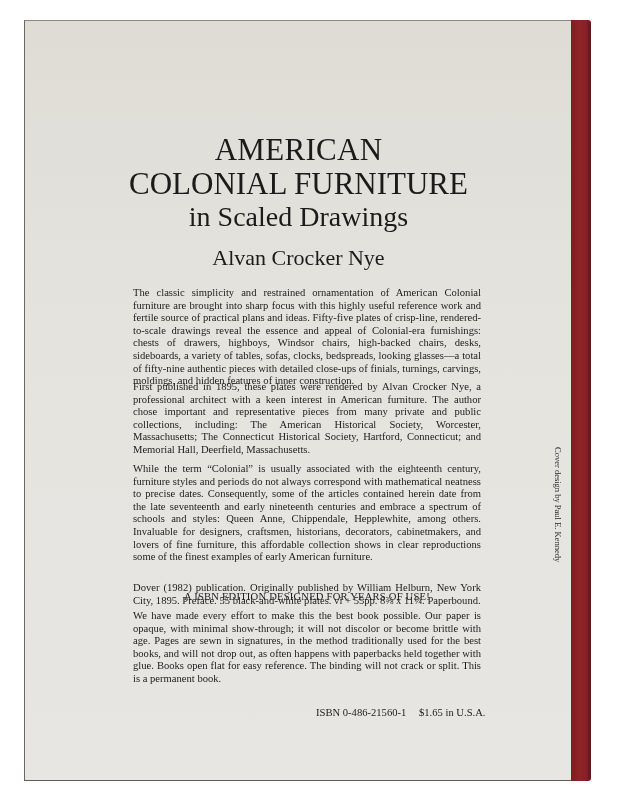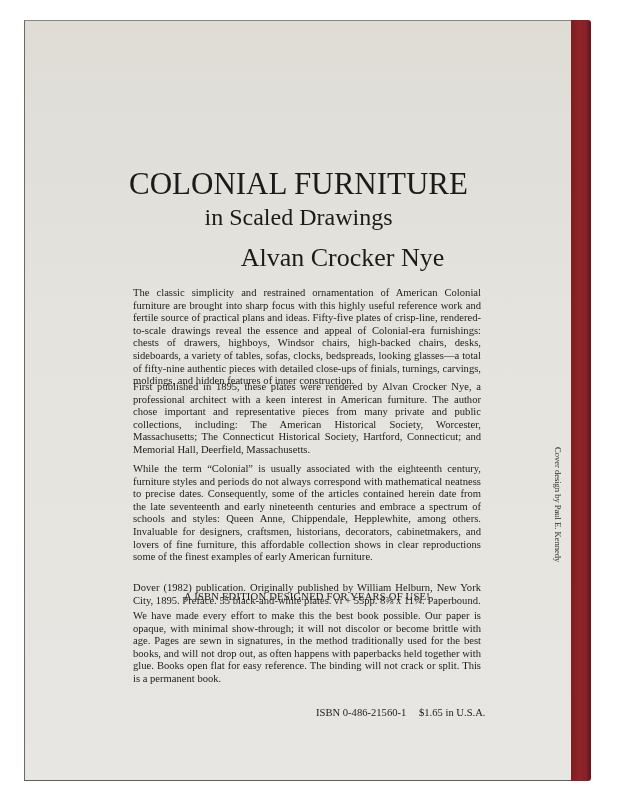--- a/index.html
+++ b/index.html
@@ -14,22 +14,22 @@
     box-sizing:border-box;
   }
   .spine {
     position:absolute; left:571px; top:20px; width:20px; height:761px;
     background:linear-gradient(90deg,#7e1d1f 0%,#8e2427 40%,#86222a 75%,#5c1518 100%);
     border-radius:0 3px 3px 0;
   }
   .title-block { position:absolute; left:0; width:100%; text-align:center; color:#1b1b1b; }
   .t1 { top:112px; font-size:31px; letter-spacing:0.3px; line-height:34px; }
   .t2 { top:146px; font-size:31px; line-height:34px;text-decoration:underline; }
-  .t3 { top:183px; font-size:24px; line-height:26px; }
-  .t4 { top:224px; font-size:26px; line-height:26px;padding-left:44px; }
+  .t3 { top:183px; font-size:28px; line-height:26px; }
+  .t4 { top:224px; font-size:22px; line-height:26px; }
   .title-block span { display:inline-block; }
   .copy {
     position:absolute; left:133px; width:348px; font-size:10.6px; line-height:12.6px;
     color:#1c1c1c; text-align:justify; margin:0;
   }
   .p1 { top:287px; }
   .p2 { top:381px; }
   .p3 { top:463px; }
   .p4 { top:582px; }
   .dover-head { position:absolute; top:591px; left:133px; width:348px; text-align:center; font-size:10.6px; color:#1c1c1c; letter-spacing:0.2px; }
@@ -38,20 +38,21 @@
   .isbn .price { margin-left:10px; }
   .credit {
     position:absolute; left:553px; top:447px; width:140px; transform-origin:0 0;
     transform:rotate(90deg) translateY(-10px); font-size:8.5px; color:#2a2a2a; white-space:nowrap;
   }
 </style>
 </head>
 <body>
 
 <div class="cover">
+  <div class="title-block t1"><span>AMERICAN</span></div>
   <div class="title-block t2"><span>COLONIAL FURNITURE</span></div>
   <div class="title-block t3"><span>in Scaled Drawings</span></div>
   <div class="title-block t4"><span>Alvan Crocker Nye</span></div>
 </div>
 
 <div class="spine"></div>
 
 <p class="copy p1">The classic simplicity and restrained ornamentation of American Colonial furniture are brought into sharp focus with this highly useful reference work and fertile source of practical plans and ideas. Fifty-five plates of crisp-line, rendered-to-scale drawings reveal the essence and appeal of Colonial-era furnishings: chests of drawers, highboys, Windsor chairs, high-backed chairs, desks, sideboards, a variety of tables, sofas, clocks, bedspreads, looking glasses—a total of fifty-nine authentic pieces with detailed close-ups of finials, turnings, carvings, moldings, and hidden features of inner construction.</p>
 <p class="copy p2">First published in 1895, these plates were rendered by Alvan Crocker Nye, a professional architect with a keen interest in American furniture. The author chose important and representative pieces from many private and public collections, including: The American Historical Society, Worcester, Massachusetts; The Connecticut Historical Society, Hartford, Connecticut; and Memorial Hall, Deerfield, Massachusetts.</p>
 <p class="copy p3">While the term “Colonial” is usually associated with the eighteenth century, furniture styles and periods do not always correspond with mathematical neatness to precise dates. Consequently, some of the articles contained herein date from the late seventeenth and early nineteenth centuries and embrace a spectrum of schools and styles: Queen Anne, Chippendale, Hepplewhite, among others. Invaluable for designers, craftsmen, historians, decorators, cabinetmakers, and lovers of fine furniture, this affordable collection shows in clear reproductions some of the finest examples of early American furniture.</p>

